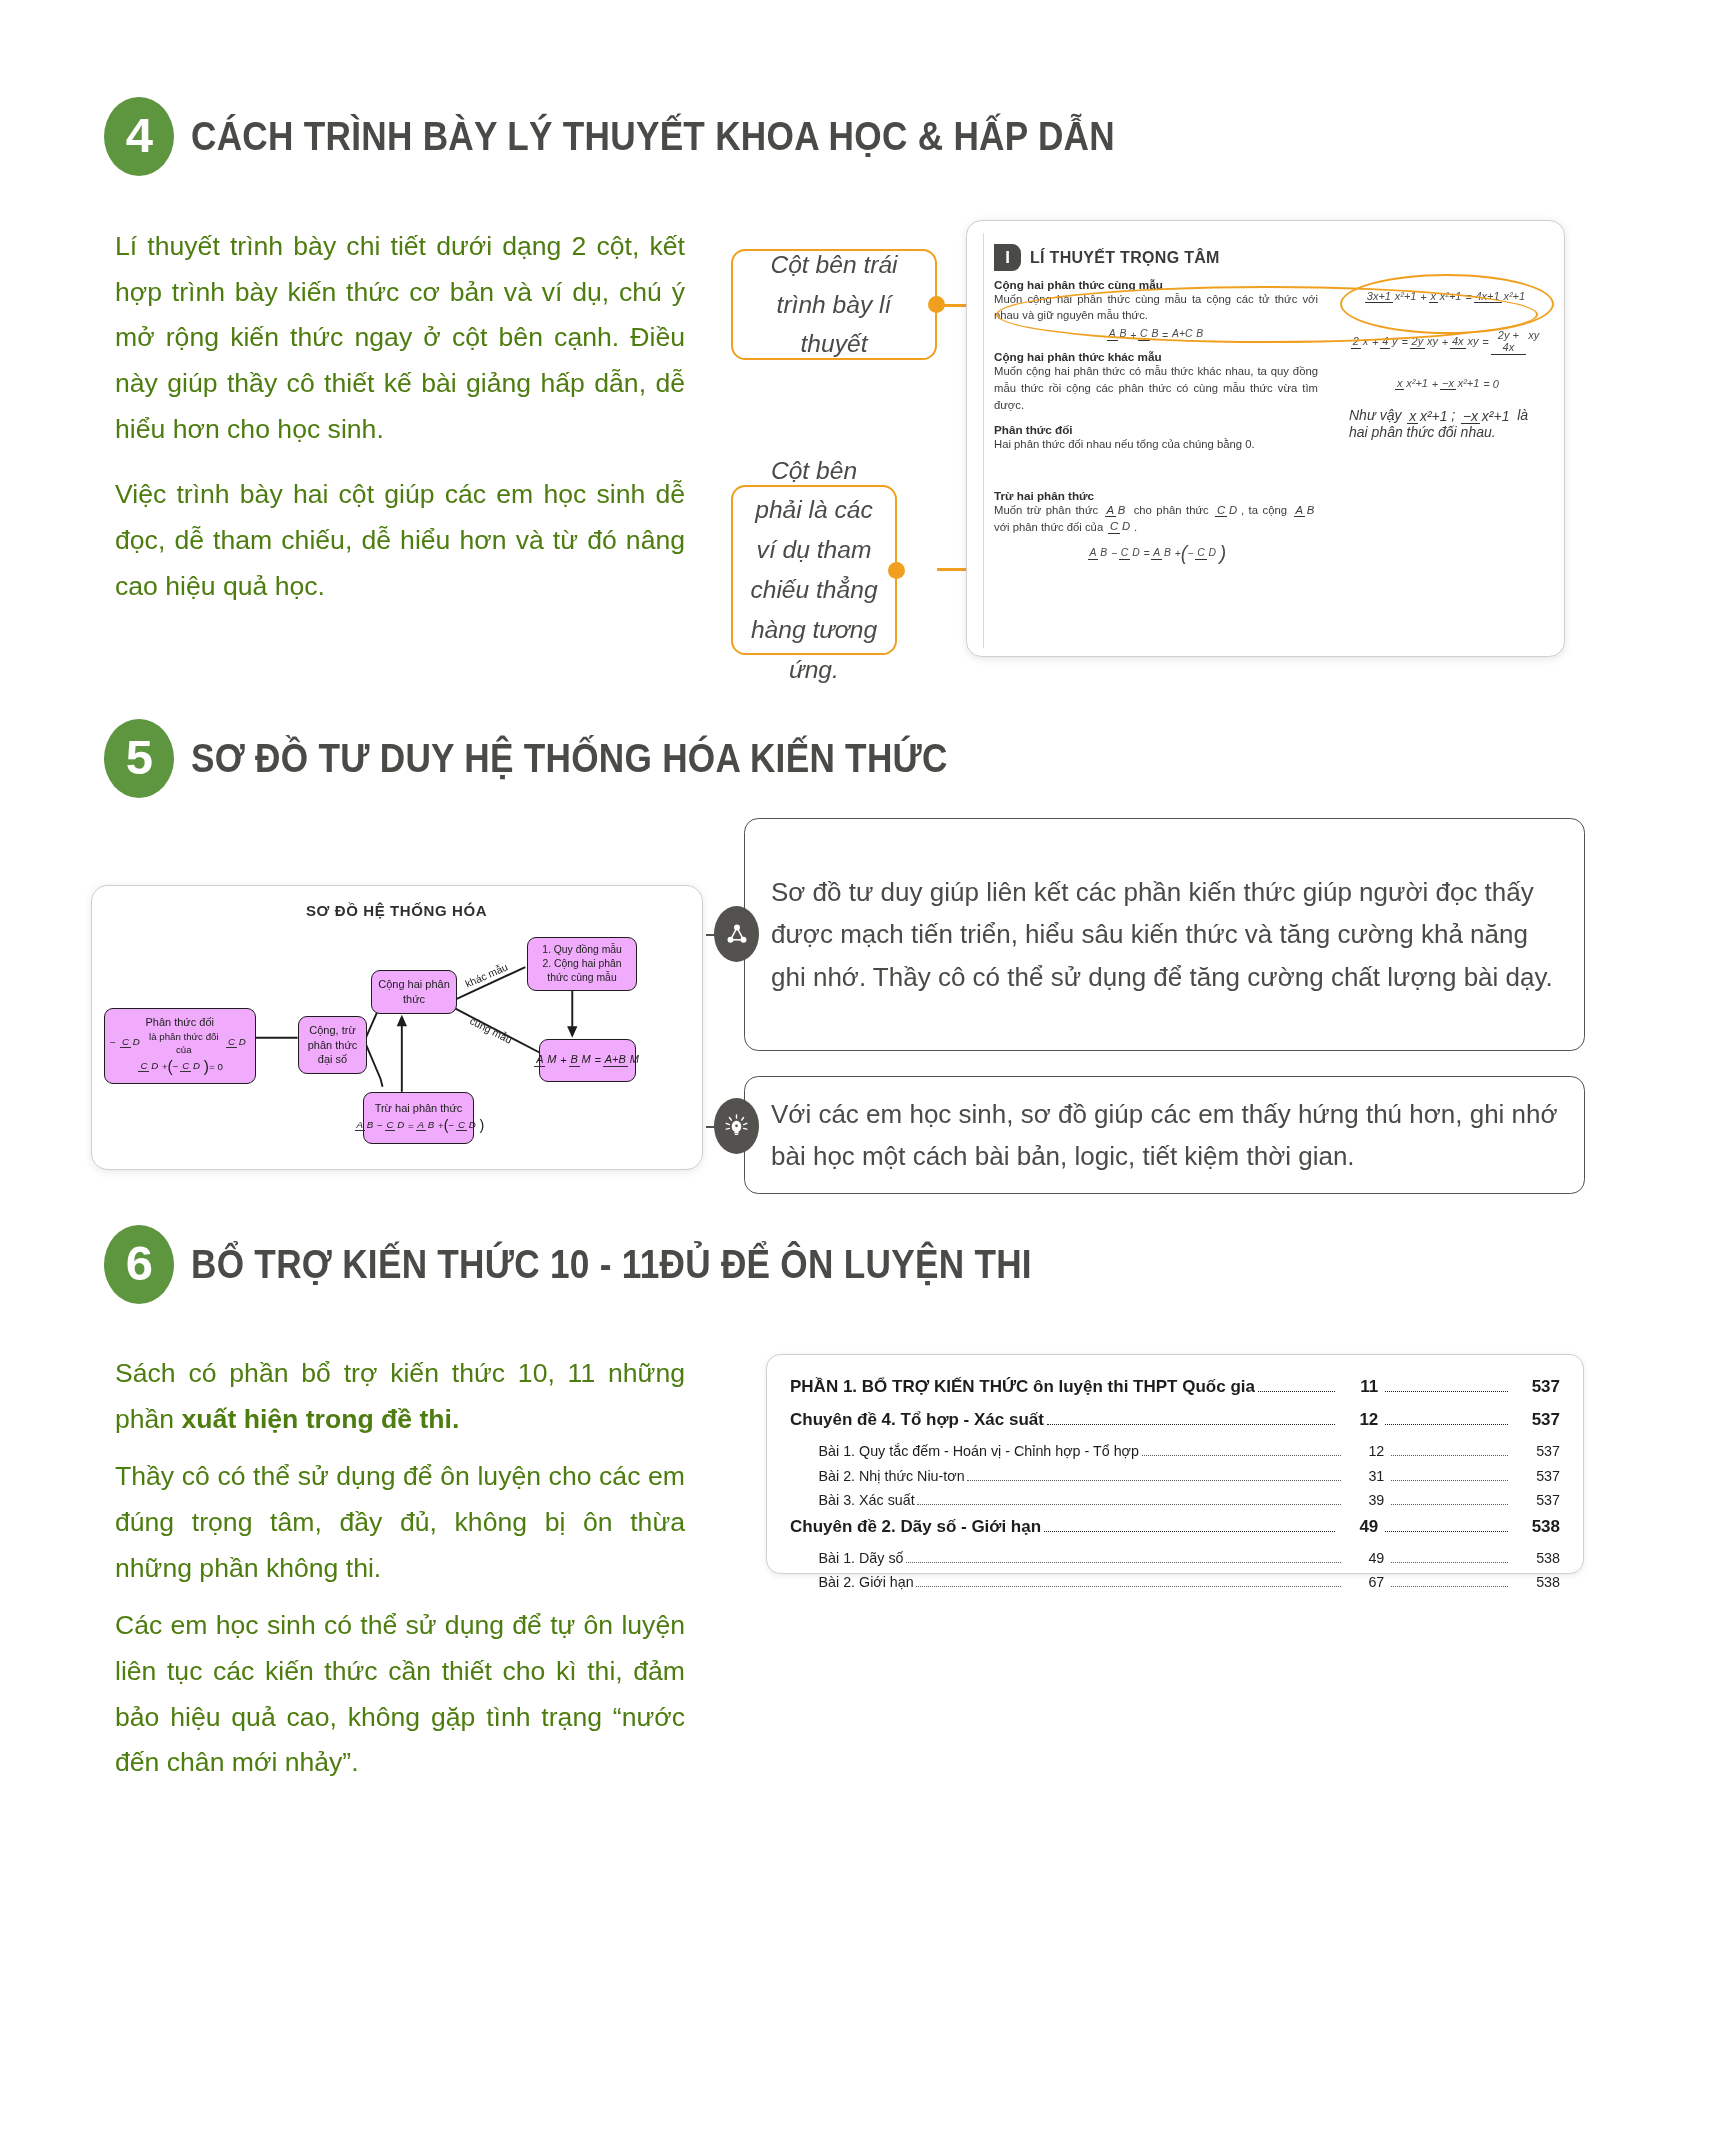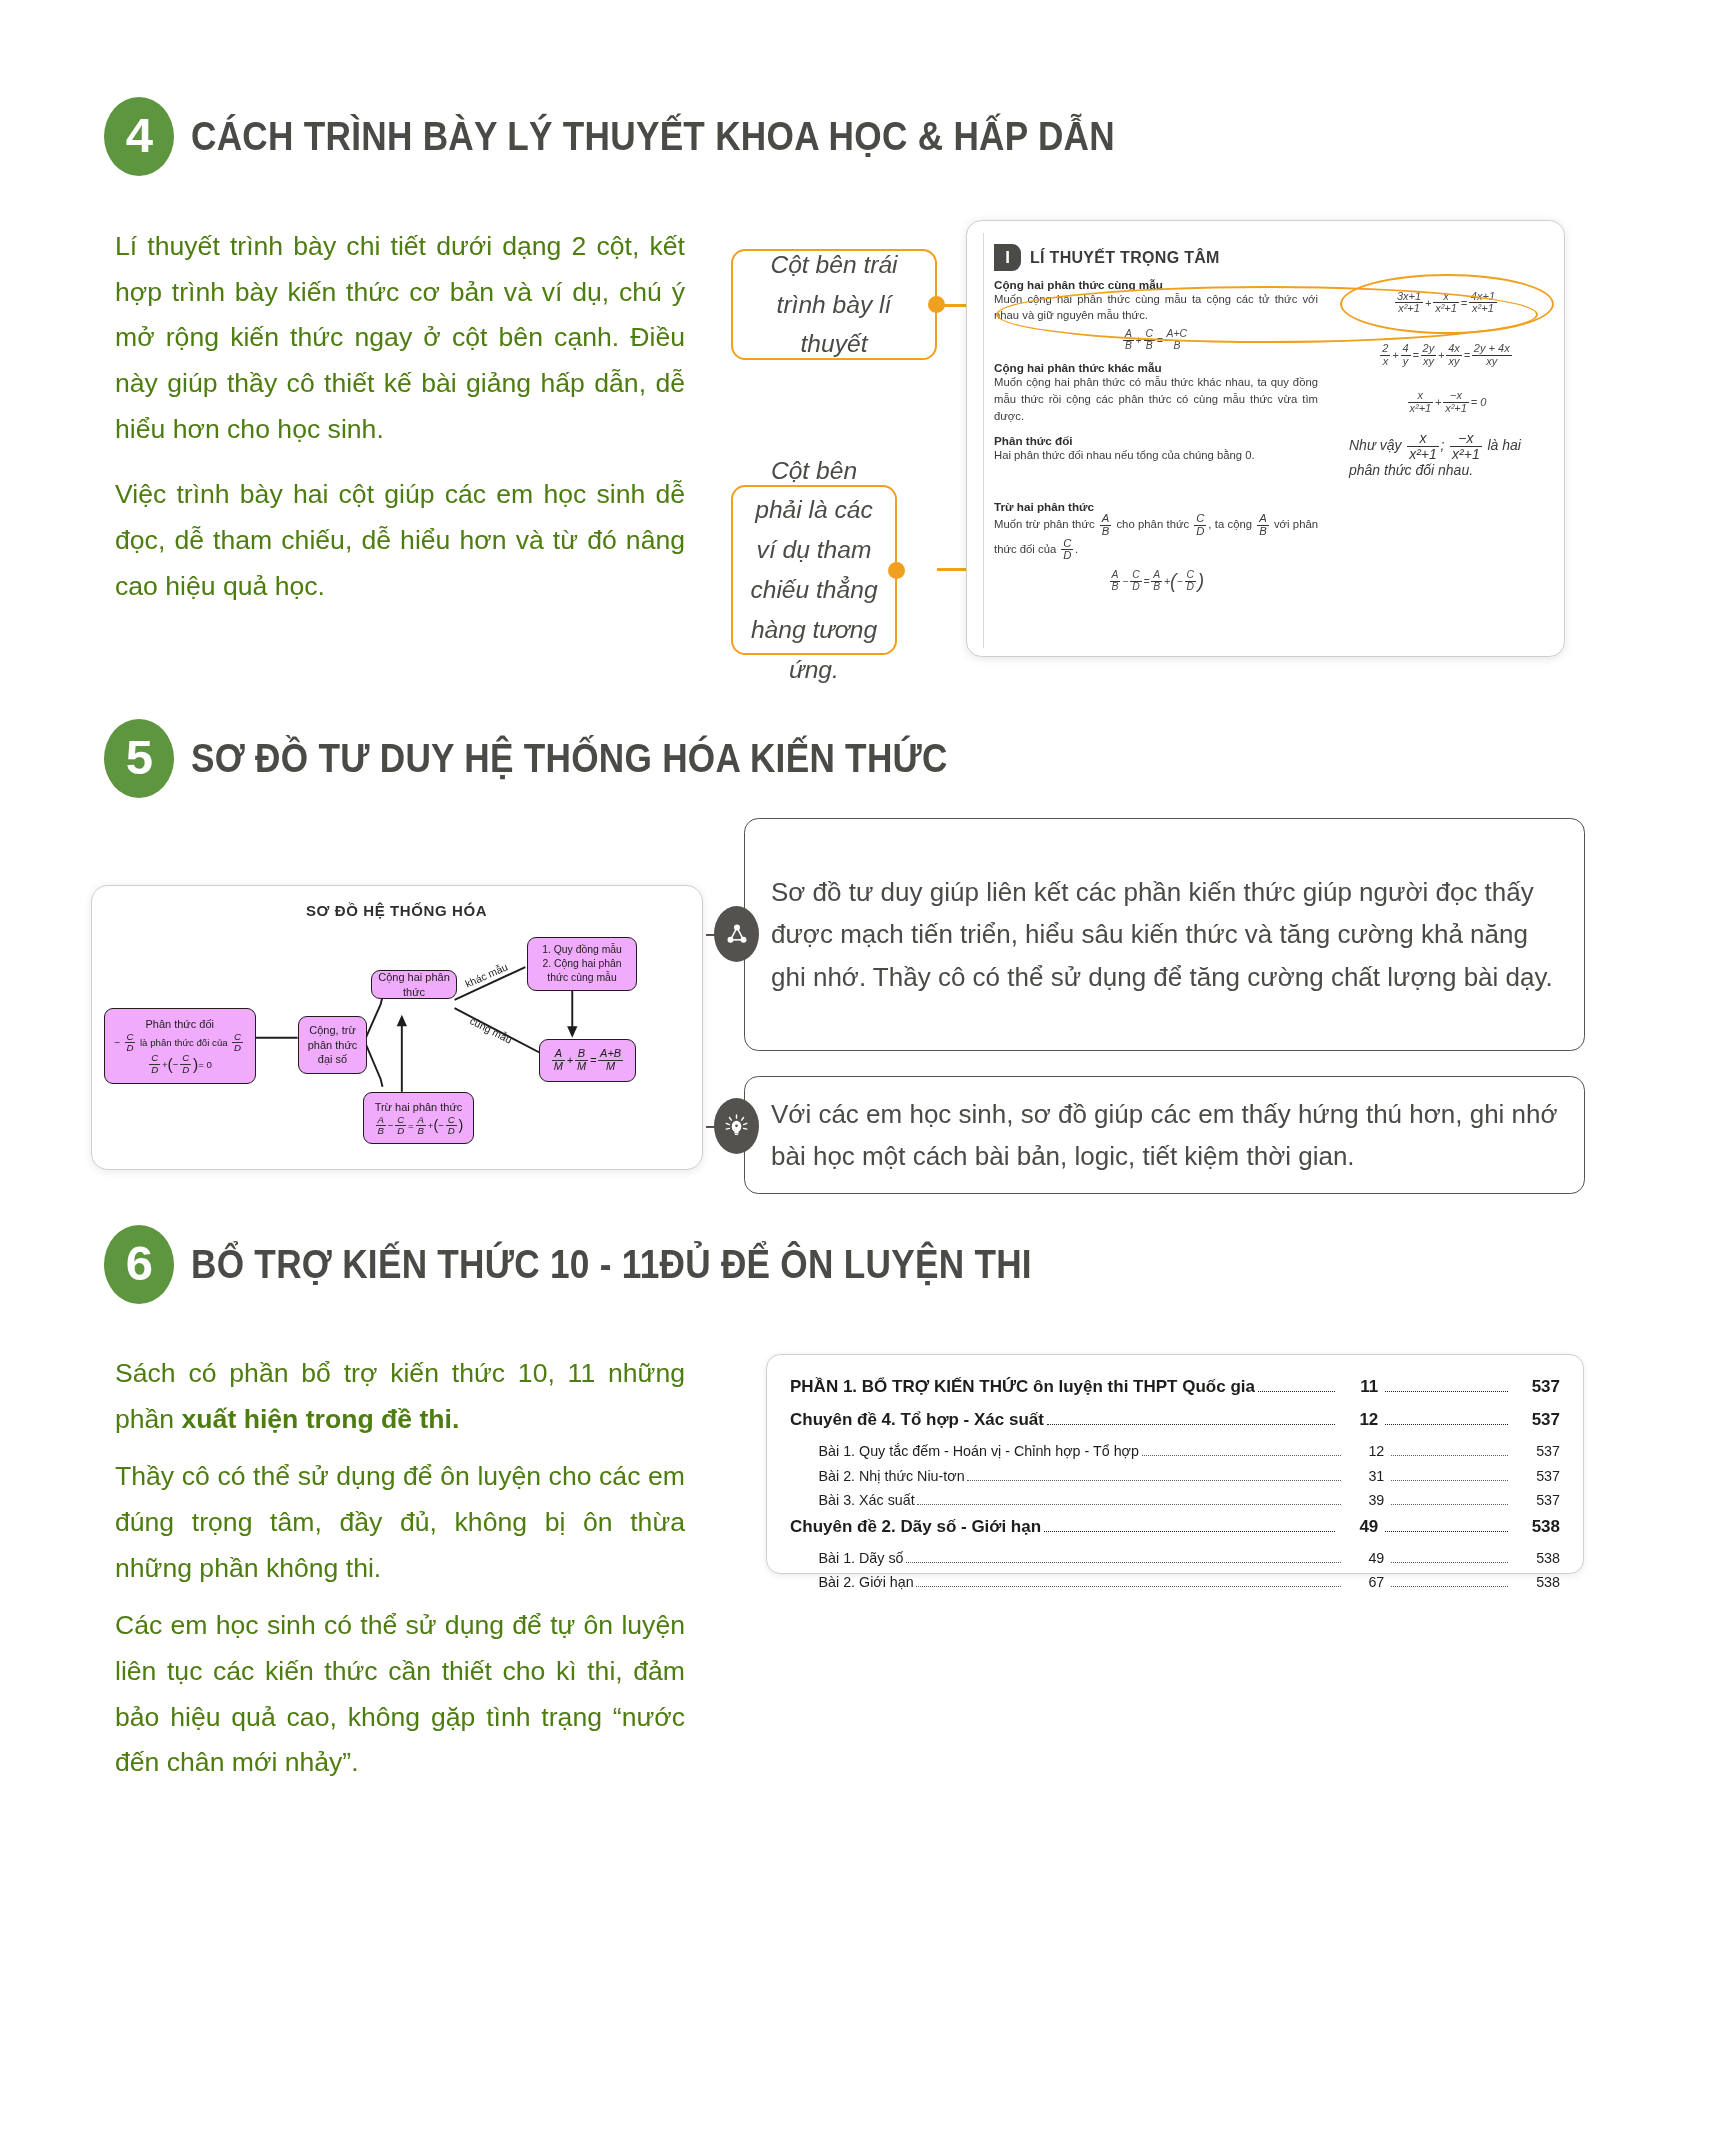--- a/index.html
+++ b/index.html
@@ -117,21 +117,21 @@
   .bk-head .ttl {
     font-size: 16px; font-weight: bold; color: #3b3b39;
     letter-spacing: 0.3px;
   }
   .bk-h { font-size: 11.7px; font-weight: bold; color: #2f2f2d; margin-top: 9px; }
   .bk-p { font-size: 11.3px; line-height: 1.5; color: #3b3b39; text-align: justify; }
   .bk-c { text-align: center; margin-top: 3.9px; }
   .bk-note { font-size: 14px; font-style: italic; color: #3b3b39; }
 
   
-  .frac { display: inline-flex; flex-direction: column; vertical-align: middle;
+  .frac { display: inline-flex; flex-direction: row; vertical-align: middle;
           text-align: center; font-style: italic; line-height: 1.05; margin: 0 1.9px; }
   .frac .n { border-bottom: 1px solid #333; padding: 0 1.9px; }
   .frac .d { padding: 0 1.9px; }
   .mathline { font-style: italic; display: inline-flex; align-items: center; }
 
   .ellipse-hl {
     position: absolute;
     border: 2.6px solid #f0a01e;
     border-radius: 50%;
   }
@@ -443,21 +443,21 @@
         </span>+
       <span style="font-size:15.6px;">(</span>−<span class="frac">
           <span class="n">C</span>
           <span class="d">D</span>
         </span><span style="font-size:15.6px;">)</span>= 0
     </div>
   </div>
 
   <div class="mm-node" style="left:206px; top:130px; width:69px; height:58px;">Cộng, trừ phân thức đại số</div>
 
-  <div class="mm-node" style="left:279px; top:84px; width:86px; height:29px;">Cộng hai phân thức</div>
+  <div class="mm-node" style="left:279px; top:84px; width:86px; height:44px;">Cộng hai phân thức</div>
 
   <div class="mm-node" style="left:271px; top:206px; width:111px; height:52px; flex-direction:column;">
     <div>Trừ hai phân thức</div>
     <div style="display:flex; align-items:center; font-size:9.7px;">
       <span class="frac">
           <span class="n">A</span>
           <span class="d">B</span>
         </span>−
       <span class="frac">
           <span class="n">C</span>

